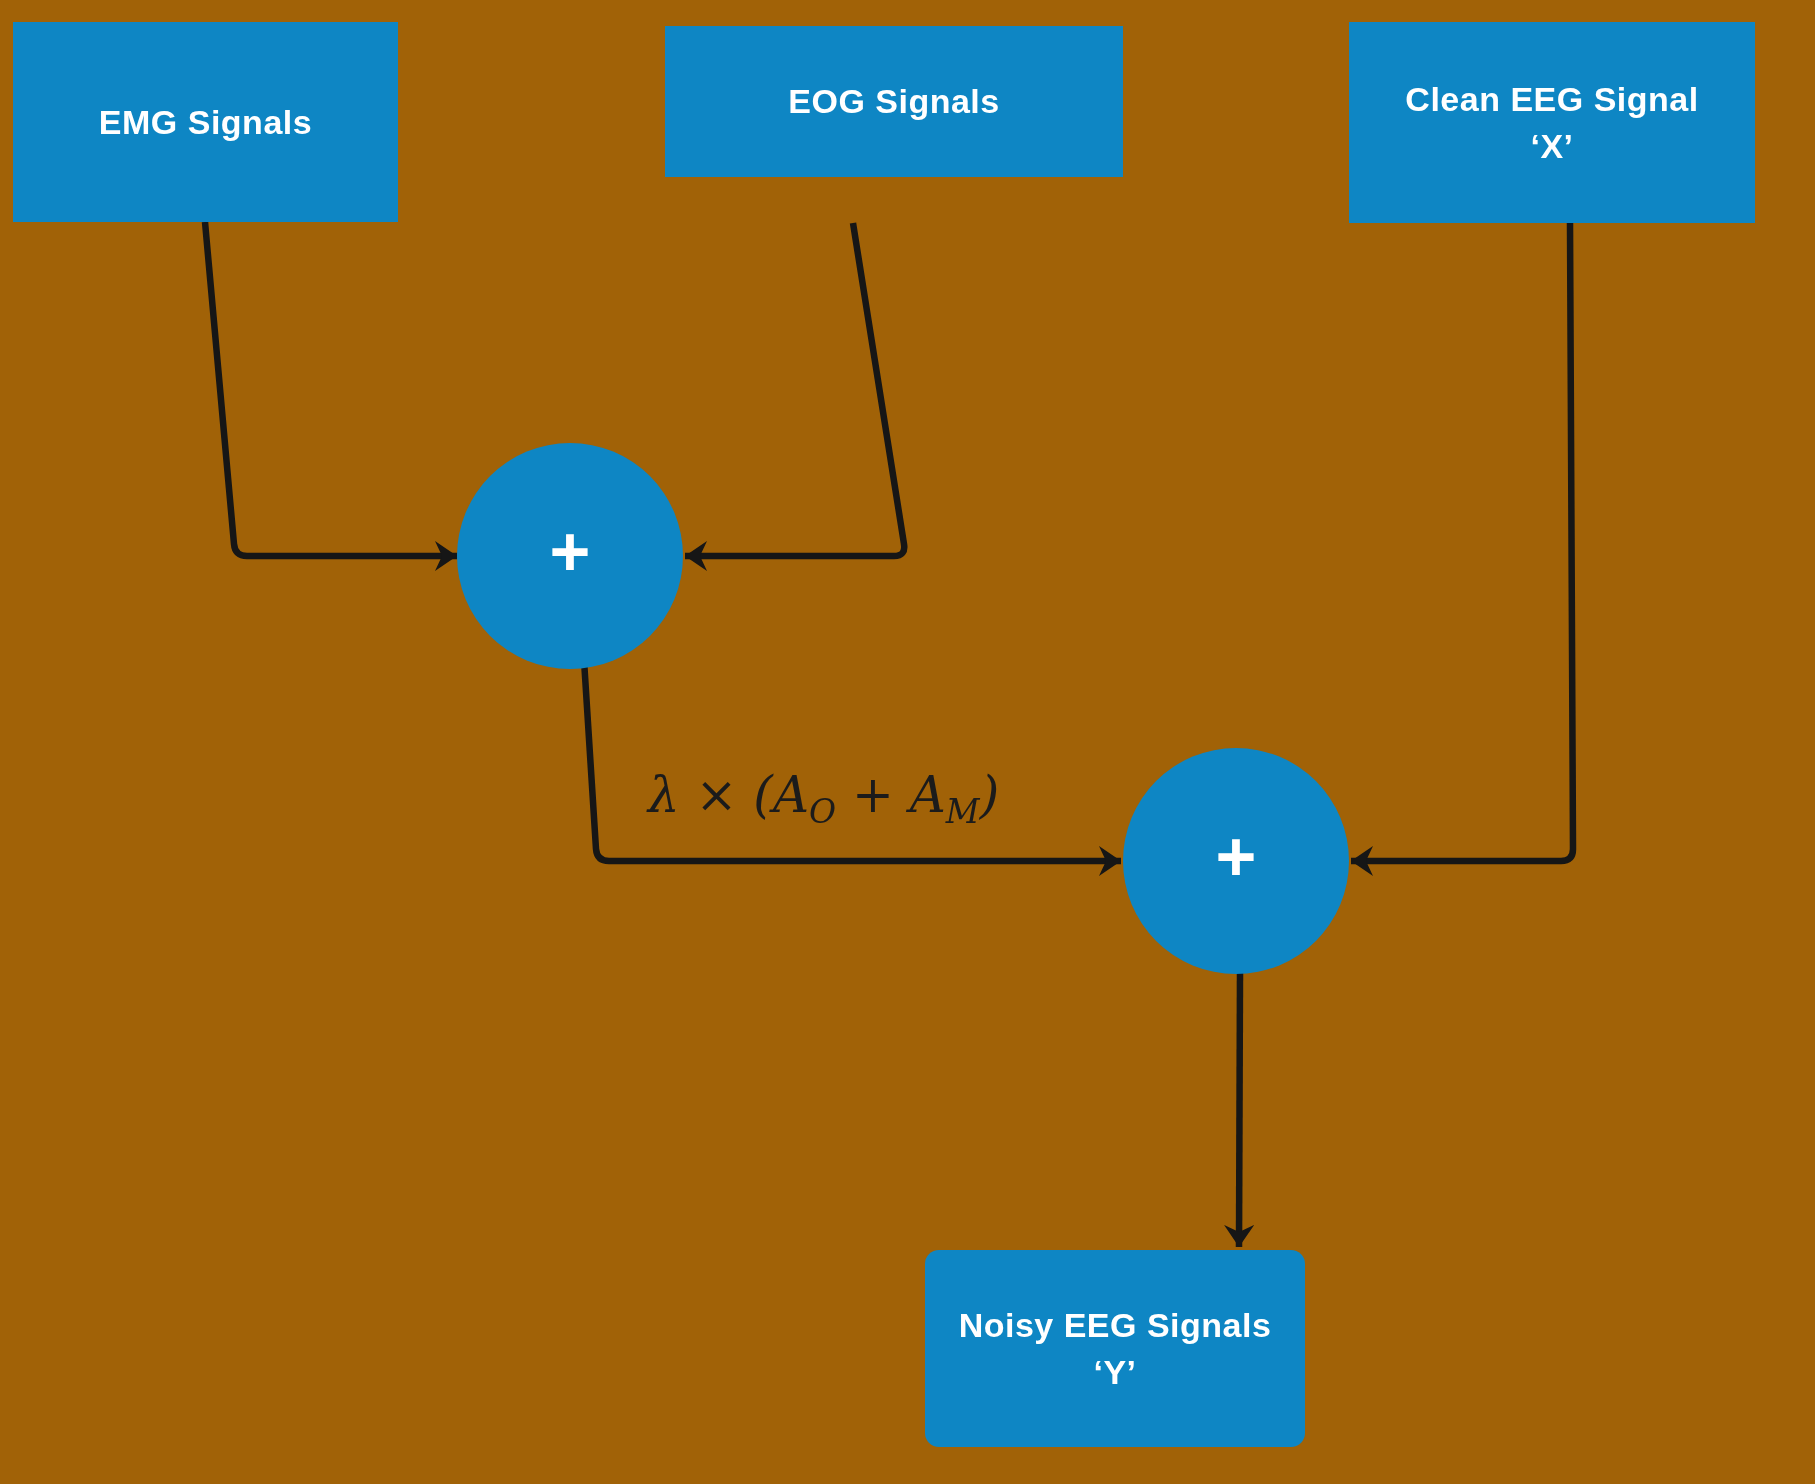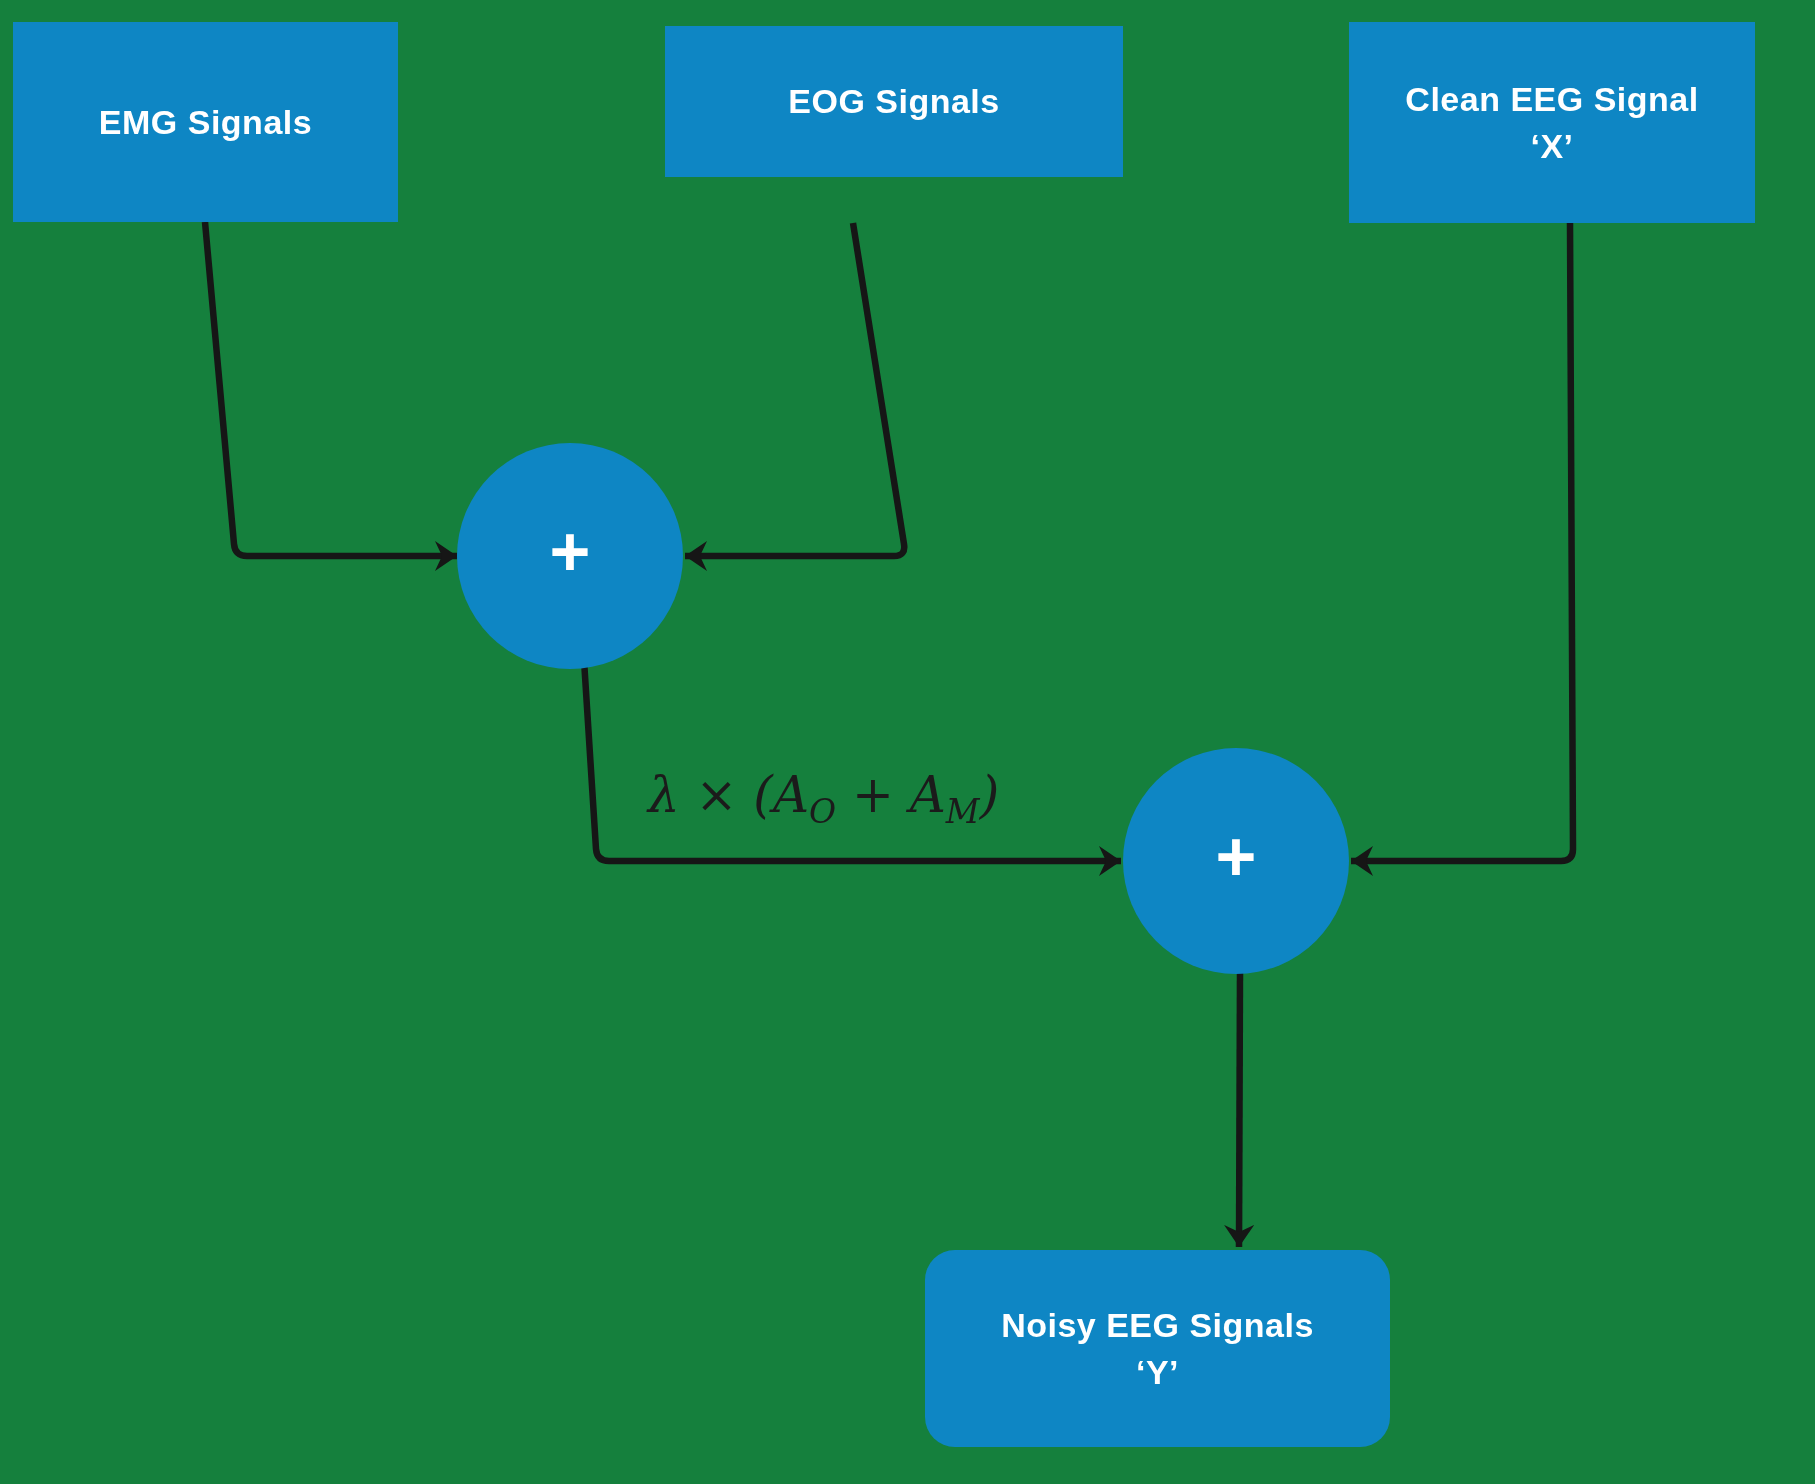--- a/index.html
+++ b/index.html
@@ -1,20 +1,20 @@
 <!DOCTYPE html>
 <html><head>
 <meta charset="utf-8">
 <style>
   html, body { margin: 0; padding: 0; background: #ffffff; }
   .canvas {
     position: relative;
     width: 1815px;
     height: 1484px;
-    background: #15803d;
+    background: #a16207;
     overflow: hidden;
     font-family: "Liberation Sans", sans-serif;
   }
   svg.connectors {
     position: absolute;
     left: 0; top: 0;
     width: 1815px; height: 1484px;
   }
   .node {
     position: absolute;
@@ -26,21 +26,21 @@
     justify-content: center;
     text-align: center;
     font-weight: bold;
     font-size: 34px;
     line-height: 47px;
     letter-spacing: 0.5px;
   }
   .box-emg    { left: 13px;   top: 22px;   width: 385px; height: 200px; }
   .box-eog    { left: 665px;  top: 26px;   width: 458px; height: 151px; }
   .box-clean  { left: 1349px; top: 22px;   width: 406px; height: 201px; }
-  .box-noisy  { left: 925px;  top: 1250px; width: 465px; height: 197px; border-radius: 30px; text-align: right; }
+  .box-noisy  { left: 925px;  top: 1250px; width: 380px; height: 197px; border-radius: 14px; text-align: right; }
   .circle {
     position: absolute;
     width: 226px; height: 226px;
     background: #0e86c4;
     border-radius: 50%;
     display: flex;
     align-items: center;
     justify-content: center;
   }
   .circle-1 { left: 457px;  top: 443px; }

